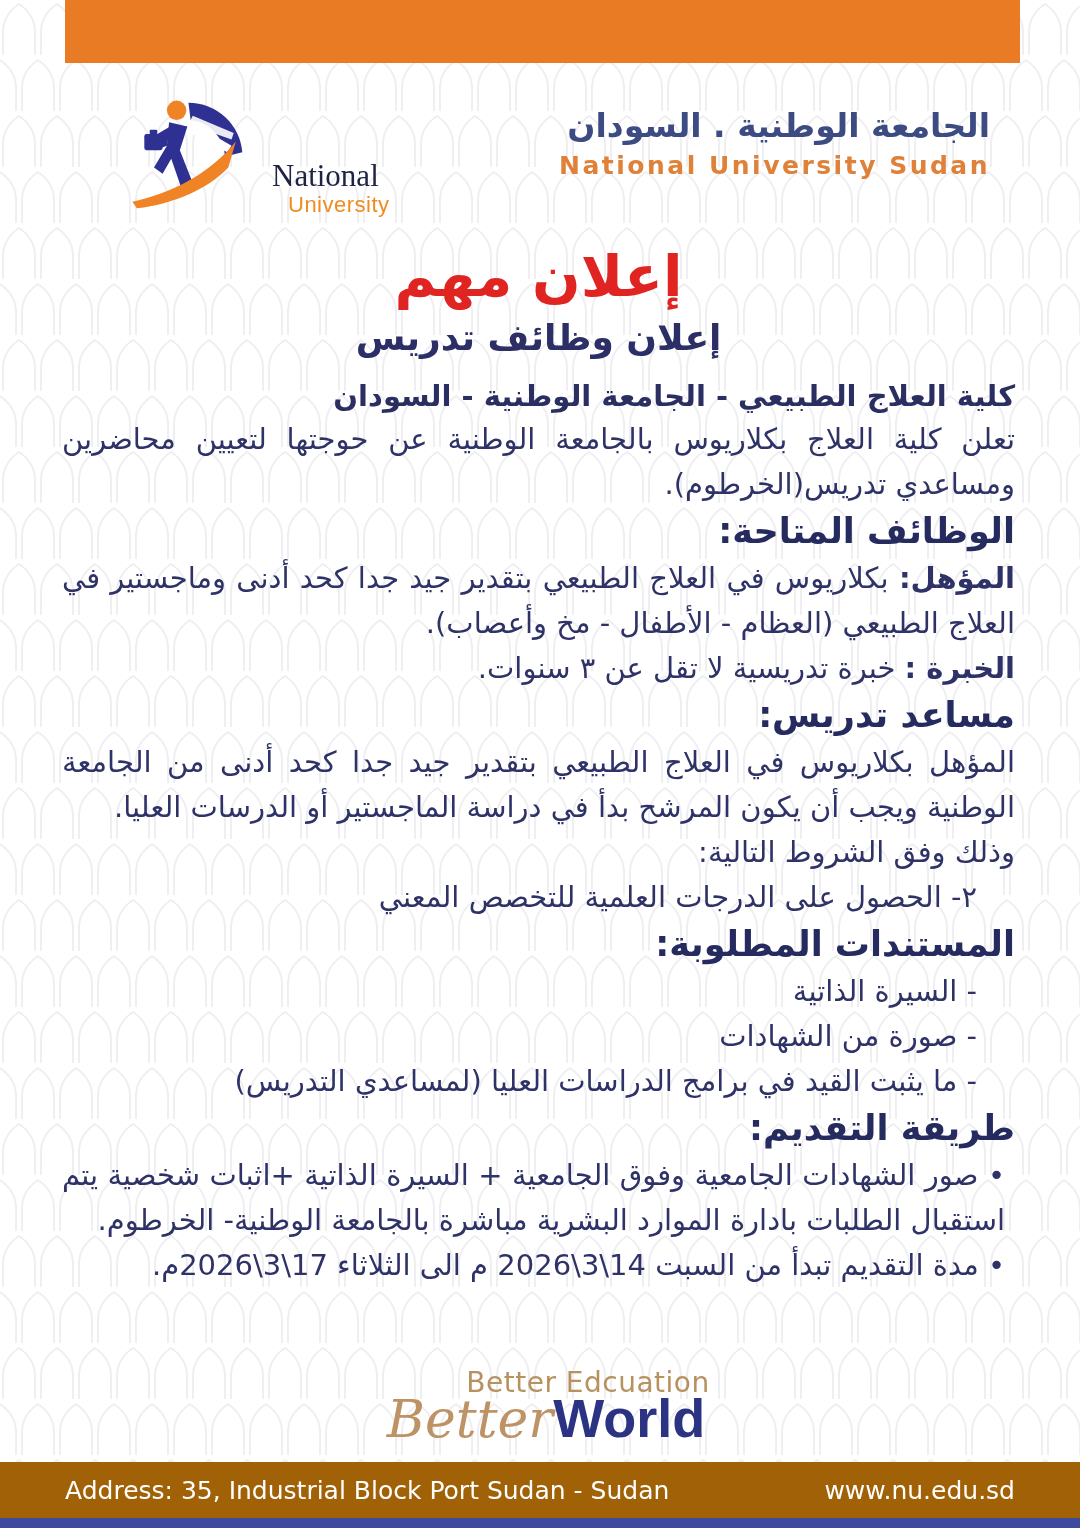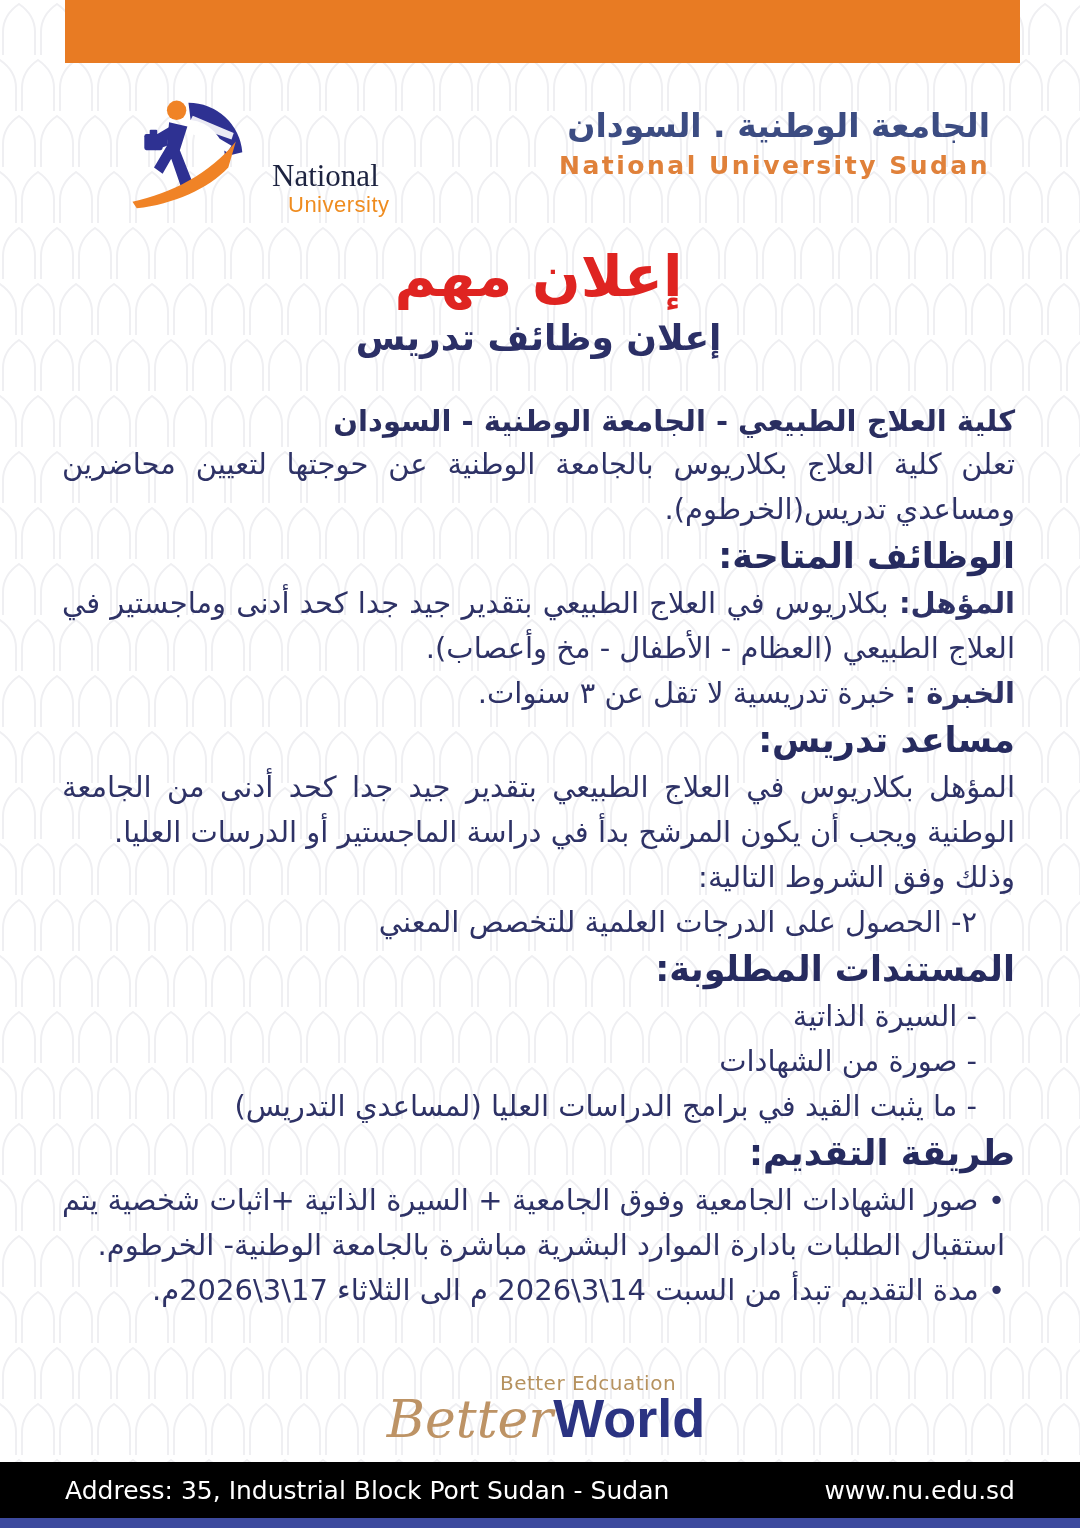--- a/index.html
+++ b/index.html
@@ -38,43 +38,43 @@
   main {
     position:absolute; top:240px; left:62px; right:65px; z-index:2;
     direction:rtl; text-align:right; color:#2e3266;
   }
   .title {
     text-align:center; color:#df2421; font-size:57px; font-weight:bold; line-height:72px;
   }
   .subtitle {
     text-align:center; color:#2b2f66; font-size:36px; font-weight:bold; line-height:52px;
   }
-  .college { font-size:29px; font-weight:bold; line-height:42px; margin-top:36px; color:#2a2e60; }
+  .college { font-size:29px; font-weight:bold; line-height:42px; margin-top:11px; color:#2a2e60; }
   .para { font-size:29px; line-height:45px; }
   .para .lbl { font-weight:bold; }
   .justify { text-align:justify; }
   h3.sec { font-size:35px; font-weight:bold; line-height:49px; color:#262b5f; }
   .indent { padding-right:38px; }
   .bullet-item { padding-right:10px; }
 
   .slogan { position:absolute; top:1368px; left:0; width:1080px; text-align:center; z-index:2; }
   .slogan-top {
-    color:#b6925f; font-size:20px; line-height:30px; padding-left:96px; letter-spacing:0.5px;
+    color:#b6925f; font-size:28px; line-height:30px; padding-left:96px; letter-spacing:0.5px;
   }
   .slogan-bottom { line-height:44px; margin-top:-2px; }
   .slogan-script {
     font-family:"DejaVu Serif", serif; font-style:italic; color:#bd9365;
     font-size:52px; margin-left:12px;
   }
   .slogan-world {
     font-family:"Liberation Sans", sans-serif; font-weight:bold; color:#2b3382; font-size:54px;
   }
 
   .footer-bar {
-    position:absolute; top:1462px; left:0; width:1080px; height:56px; background:#000000;
+    position:absolute; top:1462px; left:0; width:1080px; height:56px; background:#a16207;
     display:flex; justify-content:space-between; align-items:center; padding:0 65px;
     color:#ffffff; font-size:25px; z-index:3;
   }
   .footer-strip {
     position:absolute; top:1518px; left:0; width:1080px; height:10px; background:#3d4a9e; z-index:3;
   }
   .footer-website { color:#ffffff; text-decoration:none; }
 </style>
 </head>
 <body>

